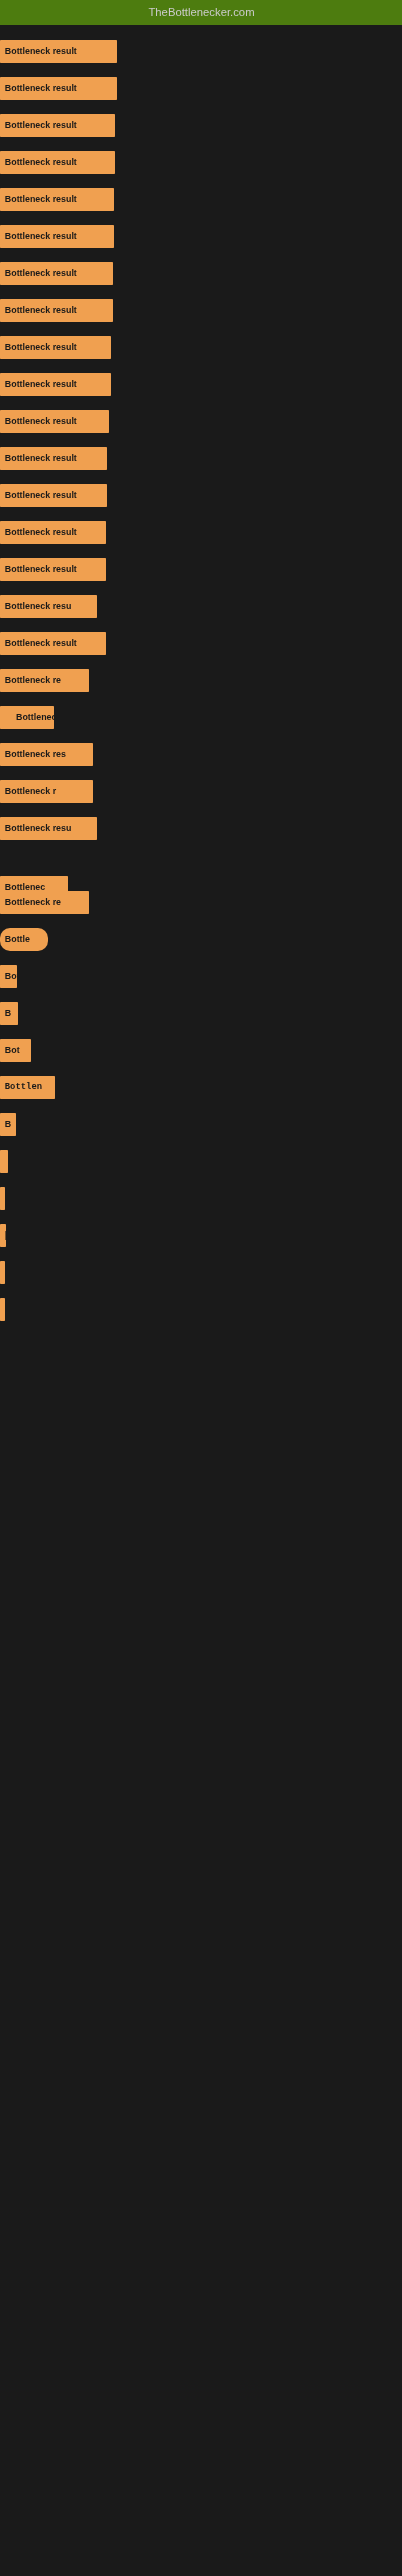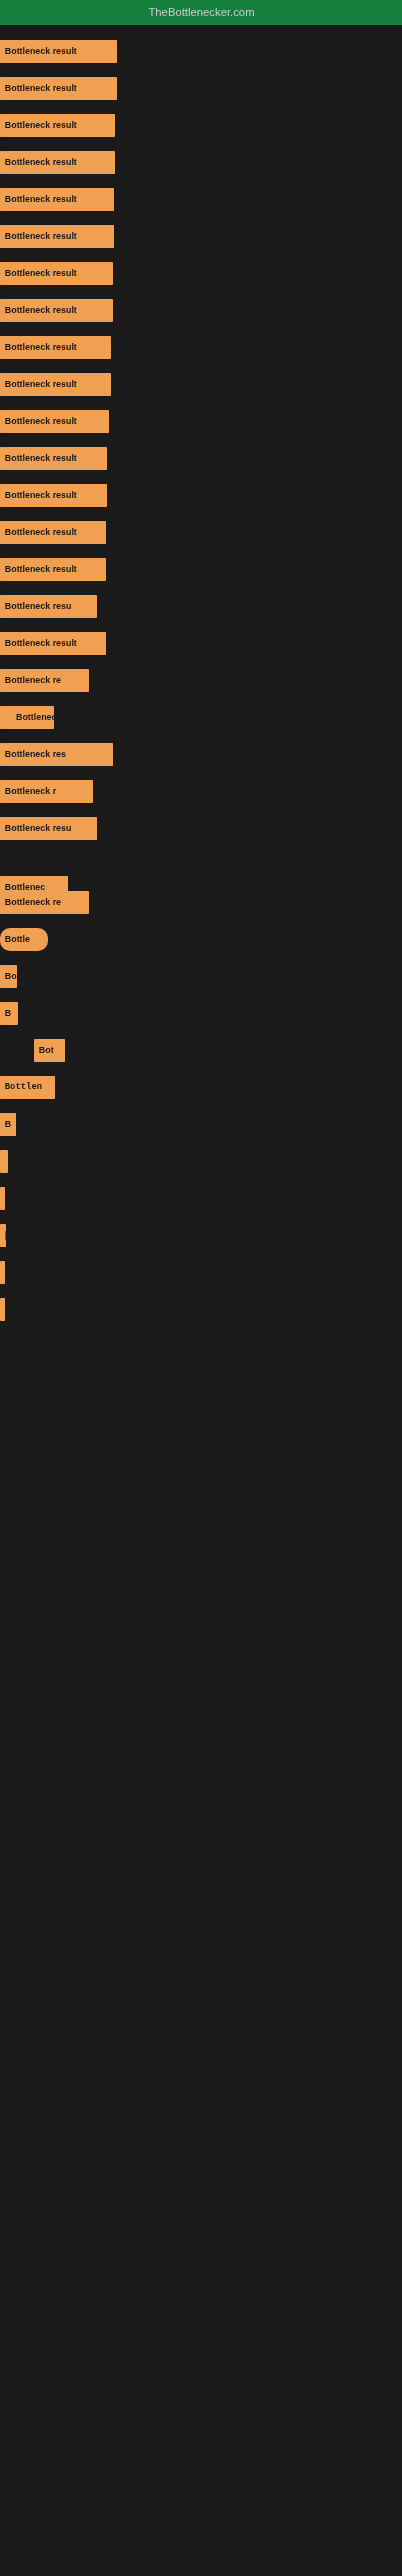--- a/index.html
+++ b/index.html
@@ -14,21 +14,21 @@
       background-color: #1a1a1a;
       font-family: Arial, sans-serif;
       position: relative;
     }
 
     .header {
       text-align: center;
       padding: 6.4px 0;
       color: #cccccc;
       font-size: 11.3px;
-      background-color: #15803d;
+      background-color: #4d7c0f;
     }
 
     .bars-container {
       padding: 8px 0;
       display: flex;
       flex-direction: column;
       gap: 0px;
     }
 
     .bar-row {
@@ -152,21 +152,21 @@
       <div class="bar" style="width: 89px;">
         <span class="bar-label">Bottleneck re</span>
       </div>
     </div>
     <div class="bar-row">
       <div class="bar" style="width: 54px; padding-left: 16px;">
         <span class="bar-label">Bottleneck</span>
       </div>
     </div>
     <div class="bar-row">
-      <div class="bar" style="width: 113px;">
+      <div class="bar" style="width: 93px;">
         <span class="bar-label">Bottleneck res</span>
       </div>
     </div>
     <div class="bar-row">
       <div class="bar" style="width: 93px;">
         <span class="bar-label">Bottleneck r</span>
       </div>
     </div>
     <div class="bar-row">
       <div class="bar" style="width: 97px;">
@@ -192,21 +192,21 @@
       <div class="bar" style="width: 17px;">
         <span class="bar-label">Bott</span>
       </div>
     </div>
     <div class="bar-row">
       <div class="bar" style="width: 17.7px;">
         <span class="bar-label">B</span>
       </div>
     </div>
     <div class="bar-row">
-      <div class="bar" style="width: 31px; margin-left: 34px;">
+      <div class="bar" style="width: 31px;">
         <span class="bar-label">Bot</span>
       </div>
     </div>
     <div class="bar-row">
       <div class="bar" style="width: 55px; font-family: Liberation Mono, monospace;">
         <span class="bar-label">Bottlen</span>
       </div>
     </div>
     <div class="bar-row">
       <div class="bar" style="width: 16px;">

